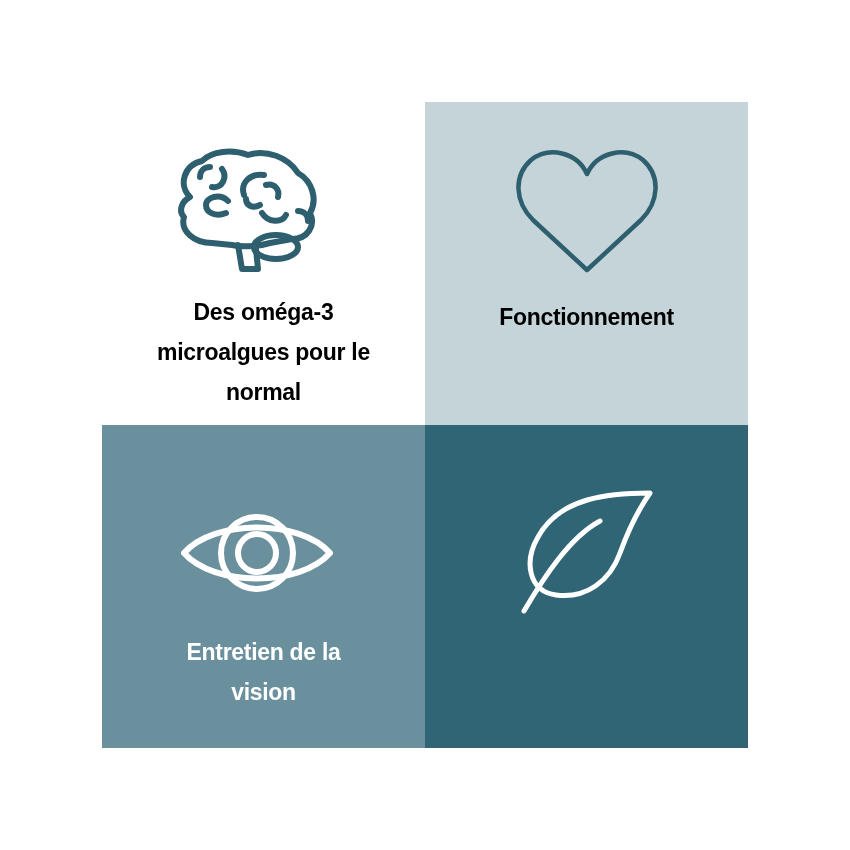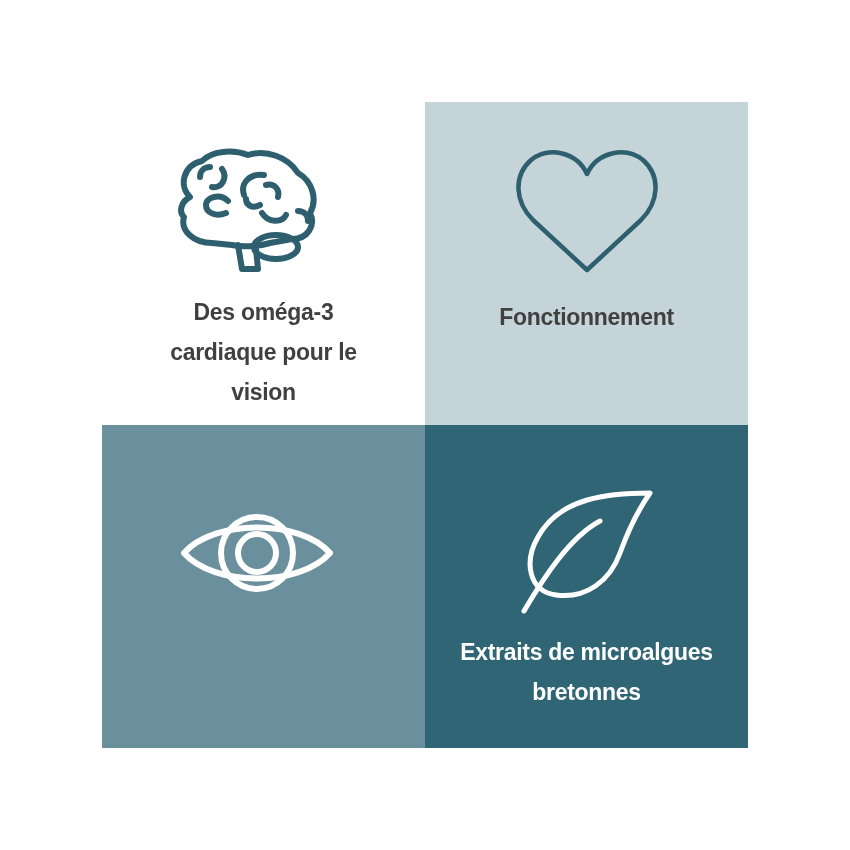--- a/index.html
+++ b/index.html
@@ -14,21 +14,21 @@
     #p1 { left:102px; top:102px; background:#ffffff; }
     #p2 { left:425px; top:102px; background:#c5d4d9;padding-left:40px; }
     #p3 { left:102px; top:425px; background:#6b909d; }
     #p4 { left:425px; top:425px; background:#2f6574; }
     .icon { position:absolute; }
     .label {
       position:absolute; left:0; width:100%;
       text-align:center; font-weight:bold; font-size:23px; line-height:40px;
       letter-spacing:-0.3px;
     }
-    .dark-text { color:#404040; }
+    .dark-text { color:#000000; }
     .light-text { color:#ffffff; }
   </style>
 </head>
 <body>
 
 <div class="panel" id="p1">
   <svg class="icon" style="left:68px; top:45px;" width="150" height="125" viewBox="0 0 150 125" fill="none" stroke="#2e5f6e" stroke-width="6" stroke-linecap="round" stroke-linejoin="round">
     <path d="M20 50 C8 38 14 18 32 14 C42 4 62 2 78 8 C96 2 118 10 128 26 C142 34 148 52 140 66 C146 78 138 92 122 92 L100 96 C86 100 70 100 62 98 L42 96 C24 96 10 84 14 70 C8 64 12 54 20 50 Z"></path>
     <path d="M30 30 C30 24 34 20 40 20"></path>
     <path d="M52 22 C58 30 52 42 42 40"></path>
@@ -36,44 +36,44 @@
     <path d="M74 48 C70 36 80 26 94 28"></path>
     <path d="M96 38 C104 36 110 42 108 50"></path>
     <path d="M90 58 C82 62 76 58 76 52"></path>
     <path d="M92 66 C98 76 112 76 116 68"></path>
     <path d="M128 64 C134 64 138 68 138 74"></path>
     <path d="M68 98 L72 122 L88 122 L86 102"></path>
     <ellipse cx="106" cy="100" rx="22" ry="12"></ellipse>
   </svg>
   <div class="label dark-text" style="top:190px;">
     <div>Des oméga-3</div>
-    <div>cardiaque pour le</div>
-    <div>vision</div>
+    <div>microalgues pour le</div>
+    <div>normal</div>
   </div>
 </div>
 
 <div class="panel" id="p2">
   <svg class="icon" style="left:88px; top:44px;" width="148" height="128" viewBox="0 0 148 128" fill="none" stroke="#2e5f6e" stroke-width="4.5" stroke-linejoin="round">
     <path d="M74 28 C64 6 36 0 18 14 C0 30 2 56 20 74 L74 124 L128 74 C146 56 148 30 130 14 C112 0 84 6 74 28 Z"></path>
   </svg>
   <div class="label dark-text" style="top:195px;">
     <div>Fonctionnement</div>
   </div>
 </div>
 
 <div class="panel" id="p3">
   <svg class="icon" style="left:78px; top:88px;" width="154" height="80" viewBox="0 0 154 80" fill="none" stroke="#ffffff" stroke-width="6" stroke-linejoin="round">
     <path d="M4 40 C34 6 120 6 150 40 C120 74 34 74 4 40 Z"></path>
     <circle cx="77" cy="40" r="36"></circle>
     <circle cx="77" cy="40" r="19"></circle>
   </svg>
+  <div class="label light-text" style="top:207px;">
+    <div>Entretien de la</div>
+    <div>vision</div>
+  </div>
 </div>
 
 <div class="panel" id="p4">
   <svg class="icon" style="left:95px; top:62px;" width="135" height="130" viewBox="0 0 135 130" fill="none" stroke="#ffffff" stroke-width="5" stroke-linecap="round" stroke-linejoin="round">
     <path d="M130 6 C90 6 40 10 18 50 C4 74 8 104 36 108 C66 112 90 94 100 66 C108 44 116 26 130 6 Z"></path>
     <path d="M80 34 C50 50 24 90 4 124"></path>
   </svg>
-  <div class="label light-text" style="top:207px;">
-    <div>Extraits de microalgues</div>
-    <div>bretonnes</div>
-  </div>
 </div>
 
 </body></html>

